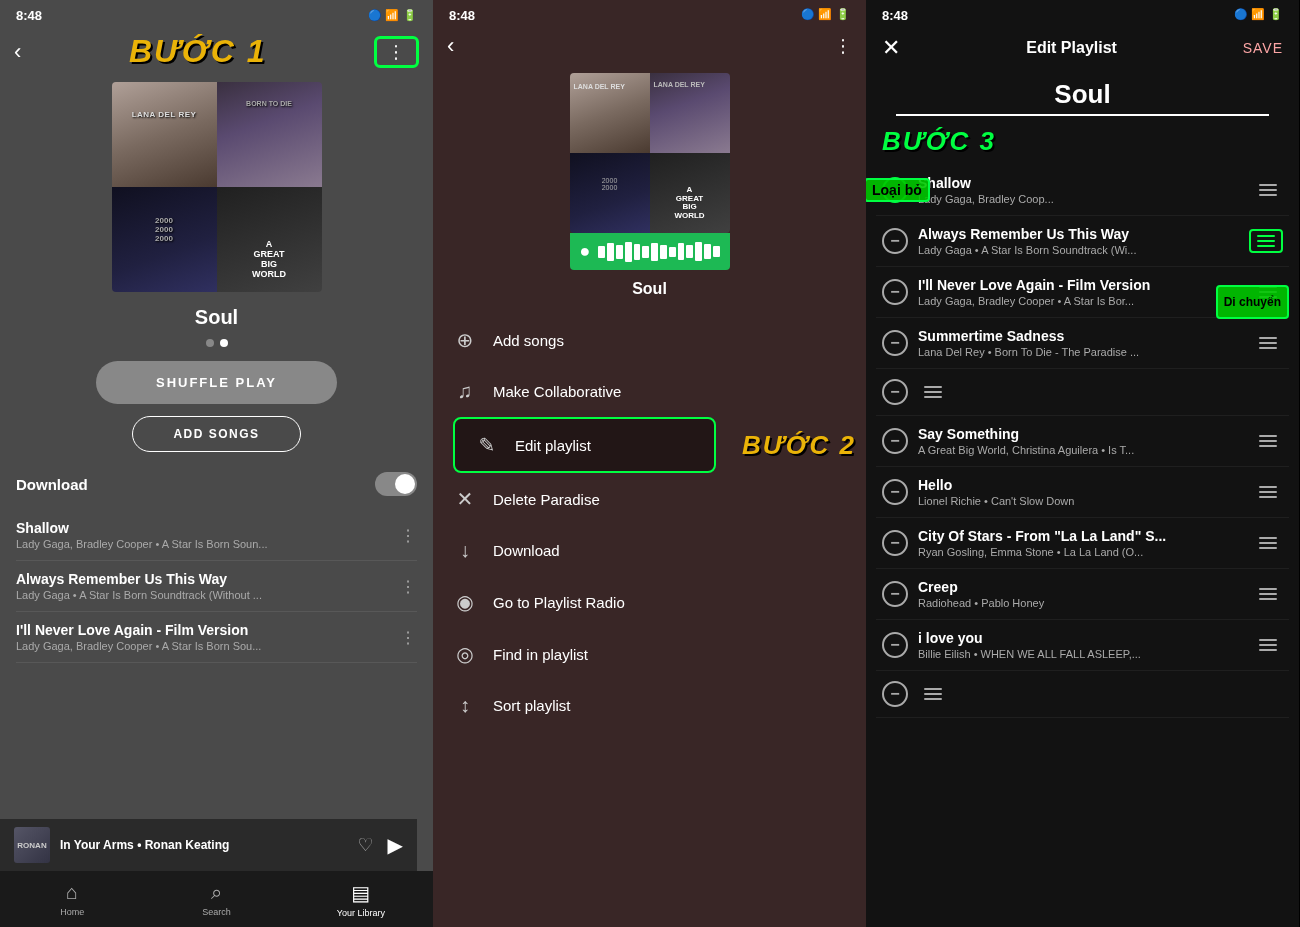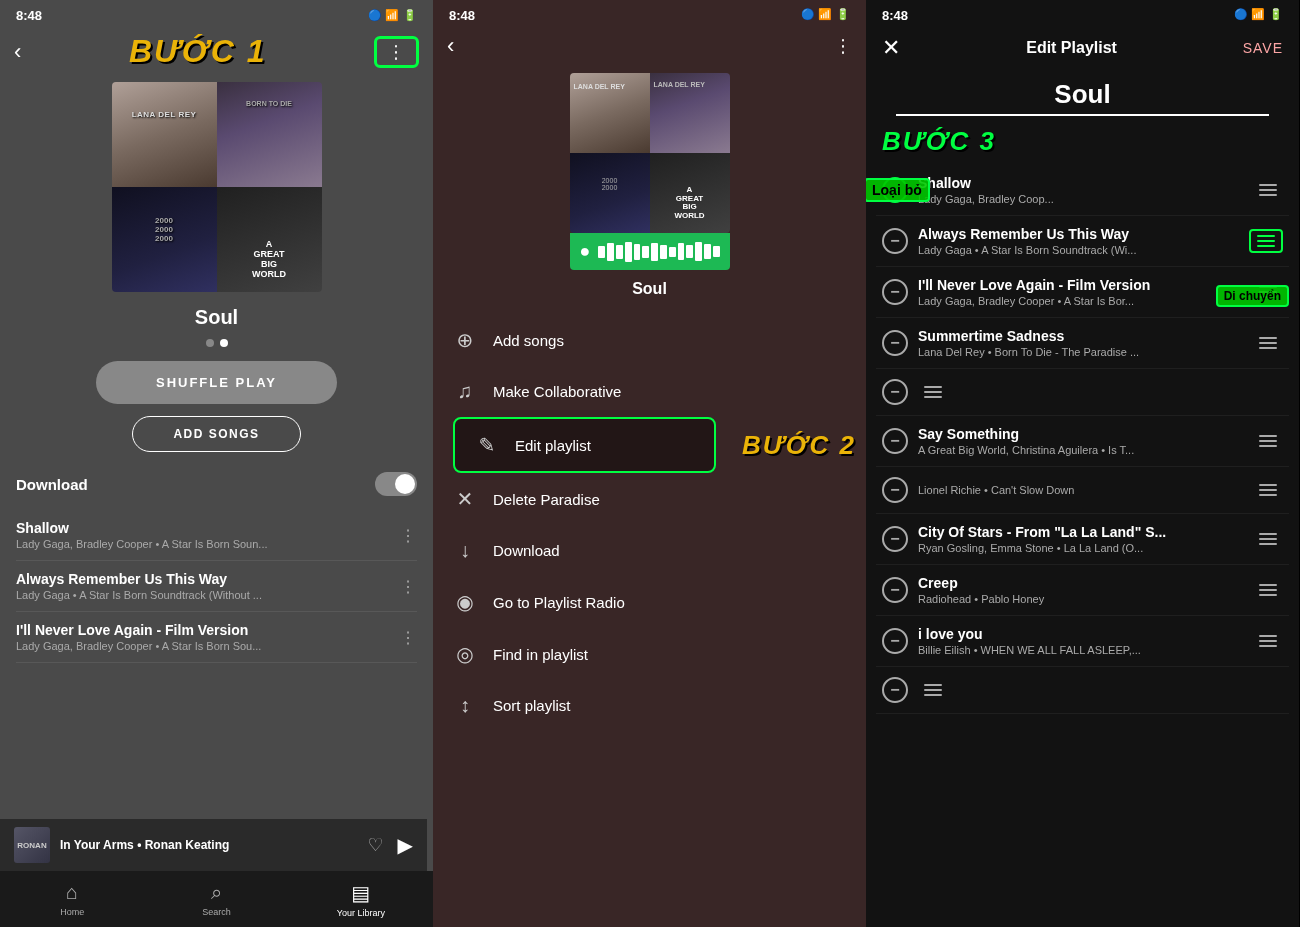--- a/index.html
+++ b/index.html
@@ -210,21 +210,21 @@
     .song-item-p1 .song-info .song-sub {
       color: #aaa;
       font-size: 11px;
     }
     .song-dots { color: #aaa; font-size: 16px; letter-spacing: 1px; }
 
     
     .now-playing-bar {
       position: absolute;
       bottom: 56px;
-      left: 0; right: 6px;
+      left: 0; right: 16px;
       background: #2a2a2a;
       padding: 8px 14px;
       display: flex;
       align-items: center;
       gap: 10px;
     }
     .np-thumb {
       width: 36px;
       height: 36px;
       background: linear-gradient(135deg, #556 0%, #334 100%);
@@ -686,21 +686,21 @@
       </div>
     </div>
 
     <div class="edit-song-item">
       <div class="minus-btn">−</div>
       <div class="edit-song-info">
         <div class="edit-song-title">Always Remember Us This Way</div>
         <div class="edit-song-sub">Lady Gaga • A Star Is Born Soundtrack (Wi...</div>
       </div>
 
-      <div style="position:absolute;right:10px;top:285px;background:rgba(0,200,0,0.9);color:#000;font-size:12px;font-weight:900;padding:2px 6px;border-radius:4px;border:2px solid #00ff41;white-space:nowrap;">Di chuyển</div>
+      <div style="position:absolute;right:10px;top:285px;background:rgba(0,200,0,0.9);color:#000;font-size:12px;font-weight:900;padding:8px 6px;border-radius:4px;border:2px solid #00ff41;white-space:nowrap;">Di chuyển</div>
       <div class="drag-handle highlighted">
         <div class="drag-line"></div>
         <div class="drag-line"></div>
         <div class="drag-line"></div>
       </div>
     </div>
 
     <div class="edit-song-item">
       <div class="minus-btn">−</div>
       <div class="edit-song-info">
@@ -745,20 +745,21 @@
       <div class="drag-handle">
         <div class="drag-line"></div>
         <div class="drag-line"></div>
         <div class="drag-line"></div>
       </div>
     </div>
 
     <div class="edit-song-item">
       <div class="minus-btn">−</div>
       <div class="edit-song-info">
+        <div class="edit-song-title">Hello</div>
         <div class="edit-song-sub">Lionel Richie • Can't Slow Down</div>
       </div>
       <div class="drag-handle">
         <div class="drag-line"></div>
         <div class="drag-line"></div>
         <div class="drag-line"></div>
       </div>
     </div>
 
     <div class="edit-song-item">

